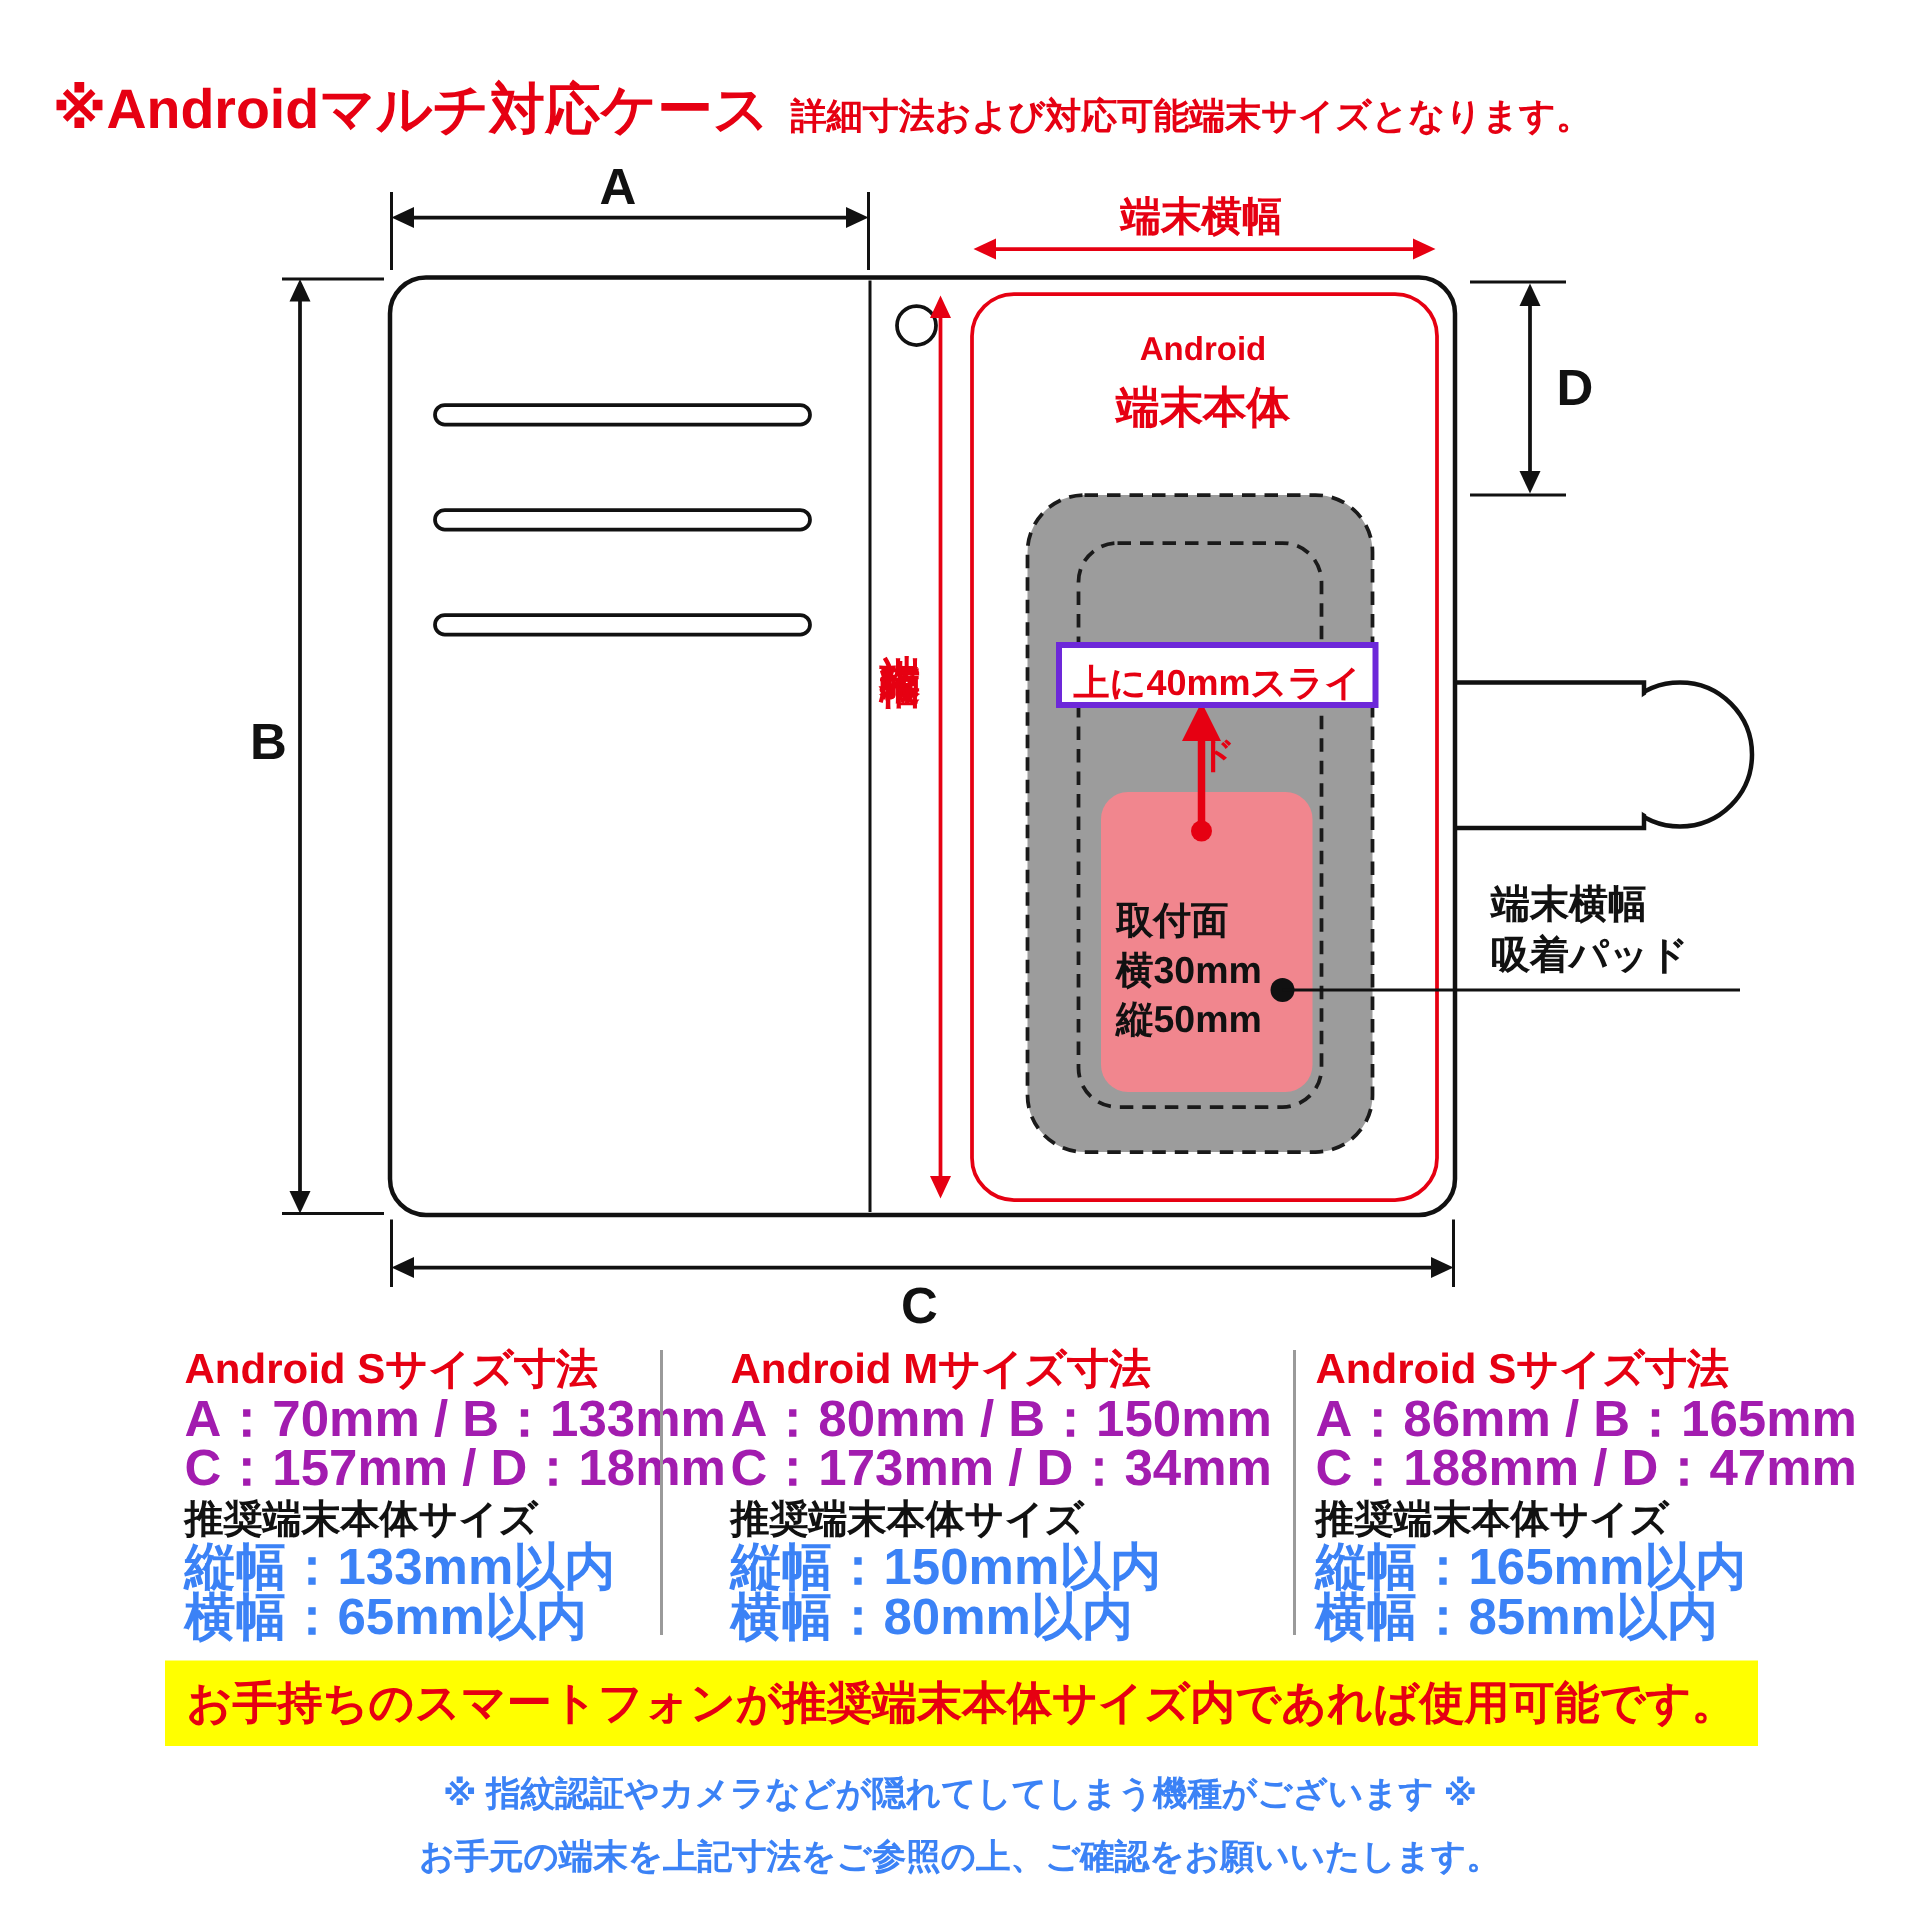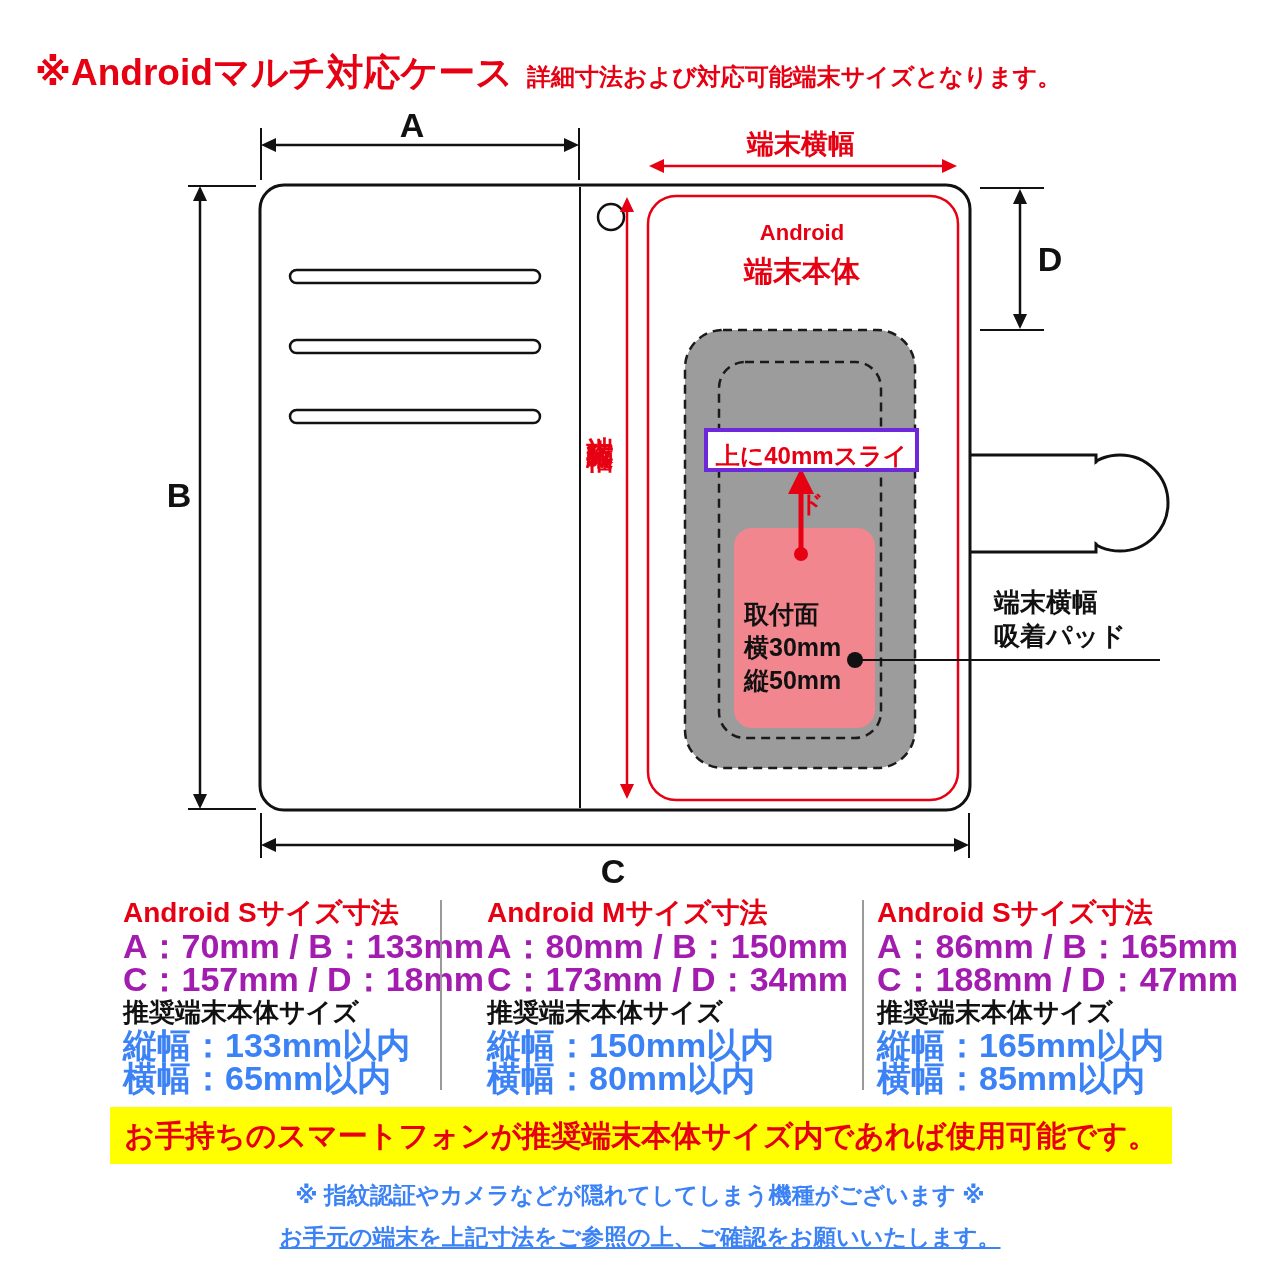--- a/index.html
+++ b/index.html
@@ -173,15 +173,15 @@
     <div class="spec-dims">A：86mm / B：165mm</div>
     <div class="spec-dims">C：188mm / D：47mm</div>
     <div class="spec-rec">推奨端末本体サイズ</div>
     <div class="spec-limit">縦幅：165mm以内</div>
     <div class="spec-limit">横幅：85mm以内</div>
   </div>
 
   <div class="banner">お手持ちのスマートフォンが推奨端末本体サイズ内であれば使用可能です。</div>
 
   <div class="abs ctr caution" style="left:640px;top:1180px;">※ 指紋認証やカメラなどが隠れてしてしまう機種がございます ※</div>
-  <div class="abs ctr caution" style="left:640px;top:1222px;text-decoration:underline;">お手元の端末を上記寸法をご参照の上、ご確認をお願いいたします。</div>
+  <div class="abs ctr caution" style="left:640px;top:1222px;">お手元の端末を上記寸法をご参照の上、ご確認をお願いいたします。</div>
 
 </div>
 
 </body></html>

